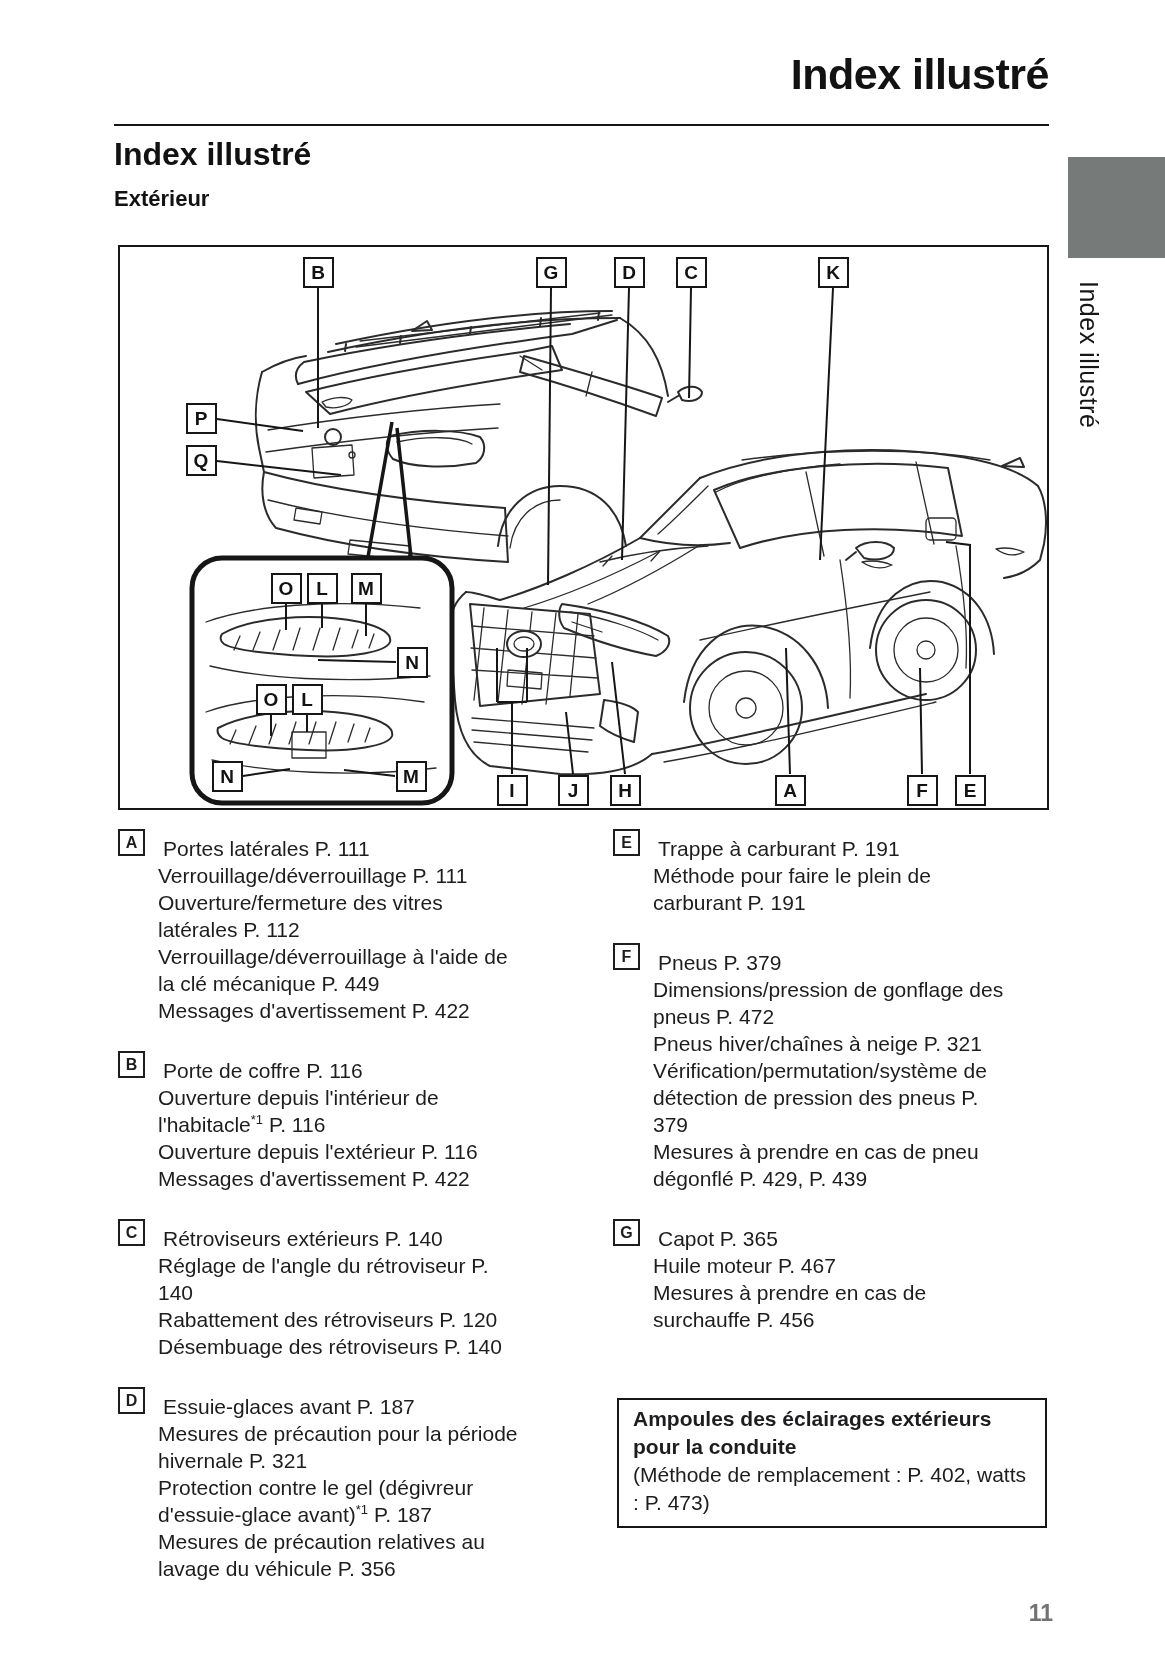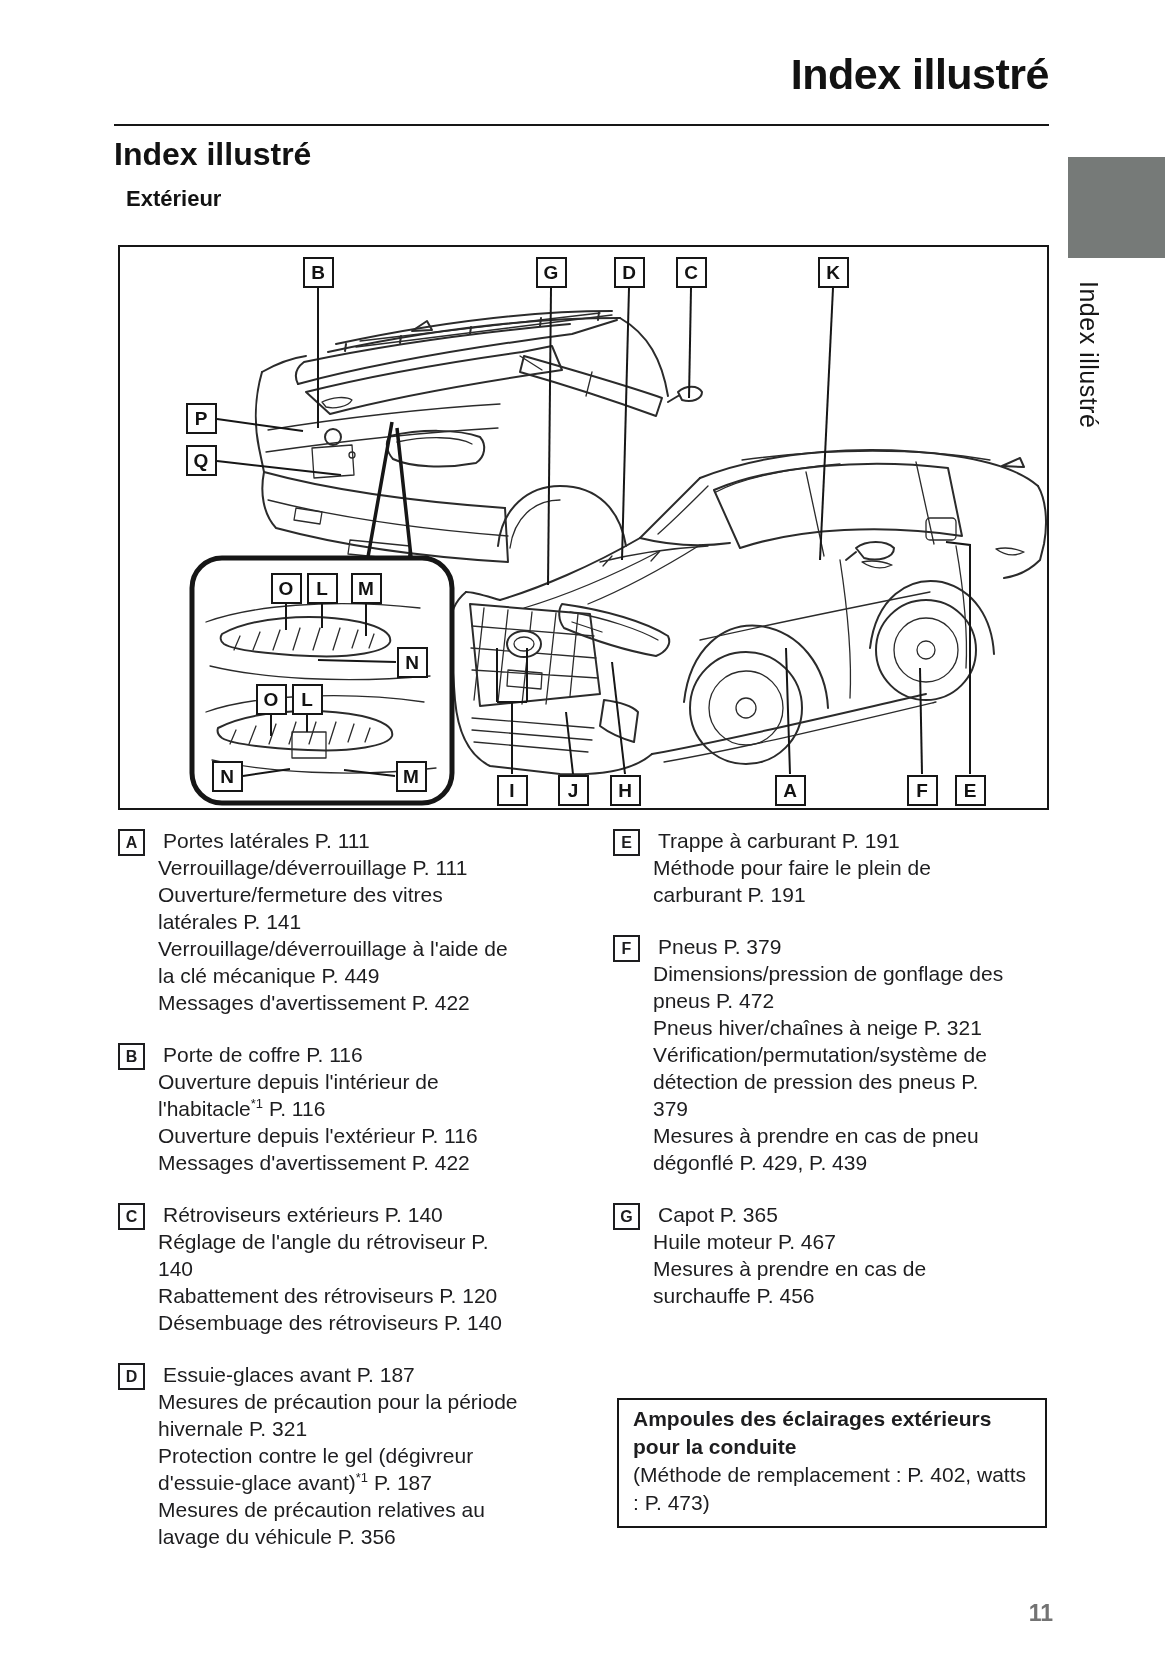--- a/index.html
+++ b/index.html
@@ -3,36 +3,36 @@
 <meta charset="utf-8">
 <style>
   html,body{margin:0;padding:0;}
   body{
     width:1165px;height:1653px;position:relative;background:#ffffff;
     font-family:"Liberation Sans",sans-serif;color:#1d1d1f;overflow:hidden;
   }
   .top-title{position:absolute;top:50px;right:116px;font-size:43px;font-weight:bold;letter-spacing:-.5px;color:#121212;}
   .rule{position:absolute;left:114px;top:124px;width:935px;height:2px;background:#161616;}
   .heading{position:absolute;left:114px;top:136px;font-size:32px;font-weight:bold;color:#121212;}
-  .subheading{position:absolute;left:126px;top:186px;font-size:22px;font-weight:bold;color:#121212;}
+  .subheading{position:absolute;left:114px;top:186px;font-size:22px;font-weight:bold;color:#121212;}
   .tab-block{position:absolute;left:1068px;top:157px;width:97px;height:101px;background:#767a78;}
   .tab-text{position:absolute;left:1074px;top:281px;writing-mode:vertical-rl;font-size:25px;color:#161616;letter-spacing:.5px;}
   .diagram{position:absolute;left:118px;top:245px;width:931px;height:565px;border:2px solid #161616;box-sizing:border-box;}
   .diagram svg{position:absolute;left:0;top:0;}
   .dlabel{
     position:absolute;width:27px;height:27px;border:2px solid #161616;background:#fff;
     font-weight:bold;font-size:19px;line-height:27px;text-align:center;color:#121212;
   }
   .col{position:absolute;width:410px;}
   .col-left{left:118px;top:827px;}
   .col-right{left:613px;top:827px;}
   .item{display:flex;gap:13px;margin-bottom:25px;font-size:21px;line-height:27px;}
   .marker{flex:0 0 23px;height:23px;border:2px solid #1d1d1f;font-size:16px;line-height:23px;font-weight:bold;text-align:center;margin-top:2px;}
   .lines{width:364px;}
-  .lines div:first-child{padding-left:5px;}
+  .lines div:first-child{padding-left:5px;margin-top:8px;}
   sup{font-size:13px;line-height:0;}
   .note{position:absolute;left:617px;top:1398px;width:396px;border:2px solid #161616;padding:5px 16px 9px 14px;font-size:21px;line-height:28px;}
   .note-title{font-weight:bold;text-align:center;}
   .page-num{position:absolute;top:1600px;right:112px;font-size:23px;font-weight:bold;color:#737373;}
   .art{stroke:#2b2b2b;stroke-width:2;fill:none;stroke-linecap:round;stroke-linejoin:round;}
   .thin{stroke:#2b2b2b;stroke-width:1.3;fill:none;stroke-linecap:round;}
   .lead{stroke:#161616;stroke-width:2;fill:none;stroke-linecap:butt;}
   .funnel{stroke:#161616;stroke-width:3.5;fill:none;}
   .inset{fill:#ffffff;stroke:#161616;stroke-width:5;}
 </style>
@@ -208,21 +208,21 @@
       <div class="dlabel" style="left: 834.5px; top: 527.5px;">E</div>
     </div>
 </div>
 
 <div class="col col-left" id="col-left">
     <div class="item">
       <div class="marker">A</div>
       <div class="lines">
         <div>Portes latérales P. 111</div>
         <div>Verrouillage/déverrouillage P. 111</div>
-        <div>Ouverture/fermeture des vitres latérales P. 141</div>
+        <div>Ouverture/fermeture des vitres latérales P. 112</div>
         <div>Verrouillage/déverrouillage à l'aide de la clé mécanique P. 449</div>
         <div>Messages d'avertissement P. 422</div>
       </div>
     </div>
     <div class="item">
       <div class="marker">B</div>
       <div class="lines">
         <div>Porte de coffre P. 116</div>
         <div>Ouverture depuis l'intérieur de l'habitacle<sup>*1</sup> P. 116</div>
         <div>Ouverture depuis l'extérieur P. 116</div>

